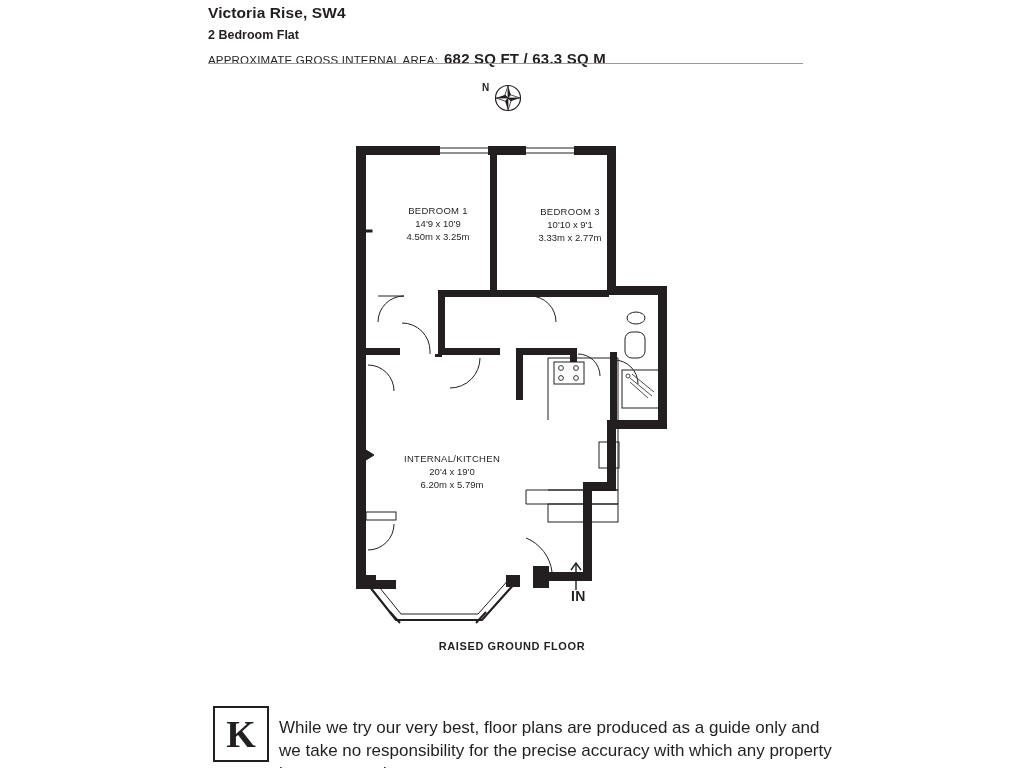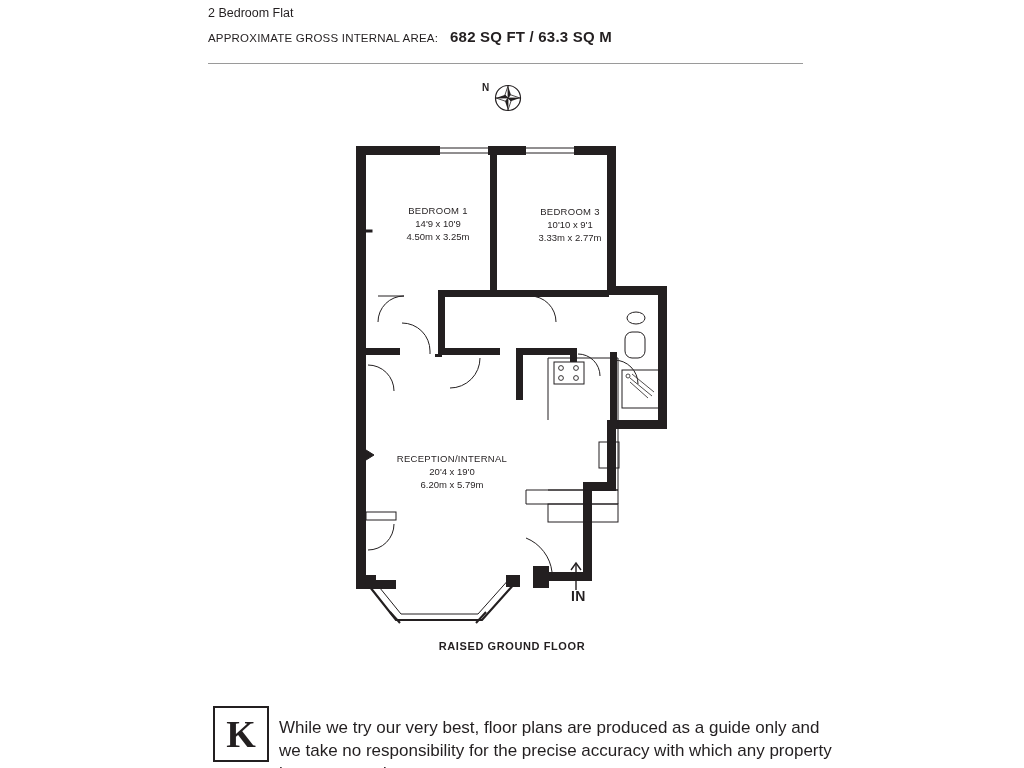--- a/index.html
+++ b/index.html
@@ -24,30 +24,30 @@
     width: 600px;
   }
   .title {
     font-size: 15.5px;
     font-weight: bold;
     letter-spacing: 0.1px;
     margin-top: 4px;
   }
   .subtitle {
     font-size: 12.5px;
-    font-weight: normal;
+    font-weight: bold;
     margin-top: 6px;
   }
   .area-line {
     margin-top: 8px;
     font-size: 11.5px;
     letter-spacing: 0.2px;
     display: flex;
     align-items: baseline;
-    gap: 12px;
+    gap: 6px;
   }
   .area-label { font-weight: normal; }
   .area-value { font-weight: bold; font-size: 15px; }
   .rule {
     position: absolute;
     left: 208px;
     top: 63px;
     width: 595px;
     height: 1px;
     background: #9a9a9a;
@@ -142,20 +142,21 @@
     font-size: 17px;
     line-height: 23px;
     padding-top: 10px;
     max-width: 560px;
   }
 </style>
 </head>
 <body>
 
 <div class="header">
+  <div class="title">Victoria Rise, SW4</div>
   <div class="subtitle">2 Bedroom Flat</div>
   <div class="area-line">
     <span class="area-label">APPROXIMATE GROSS INTERNAL AREA:</span>
     <span class="area-value">682 SQ FT / 63.3 SQ M</span>
   </div>
 </div>
 <div class="rule"></div>
 
 <div class="compass">
   <div class="n-label">N</div>
@@ -330,21 +331,21 @@
     <div class="rdim">4.50m x 3.25m</div>
   </div>
 
   <div class="room-label" style="left:160px; top:85px; width:160px;">
     <div class="rname">BEDROOM 3</div>
     <div class="rdim">10'10 x 9'1</div>
     <div class="rdim">3.33m x 2.77m</div>
   </div>
 
   <div class="room-label" style="left:22px; top:332px; width:200px;">
-    <div class="rname">RECEPTION/INTERNAL</div>
+    <div class="rname">INTERNAL/KITCHEN</div>
     <div class="rdim">20'4 x 19'0</div>
     <div class="rdim">6.20m x 5.79m</div>
   </div>
 
   <div class="in-label" style="left:241px; top:468px;">IN</div>
 </div>
 
 <div class="floor-caption">RAISED GROUND FLOOR</div>
 
 <div class="footer">

